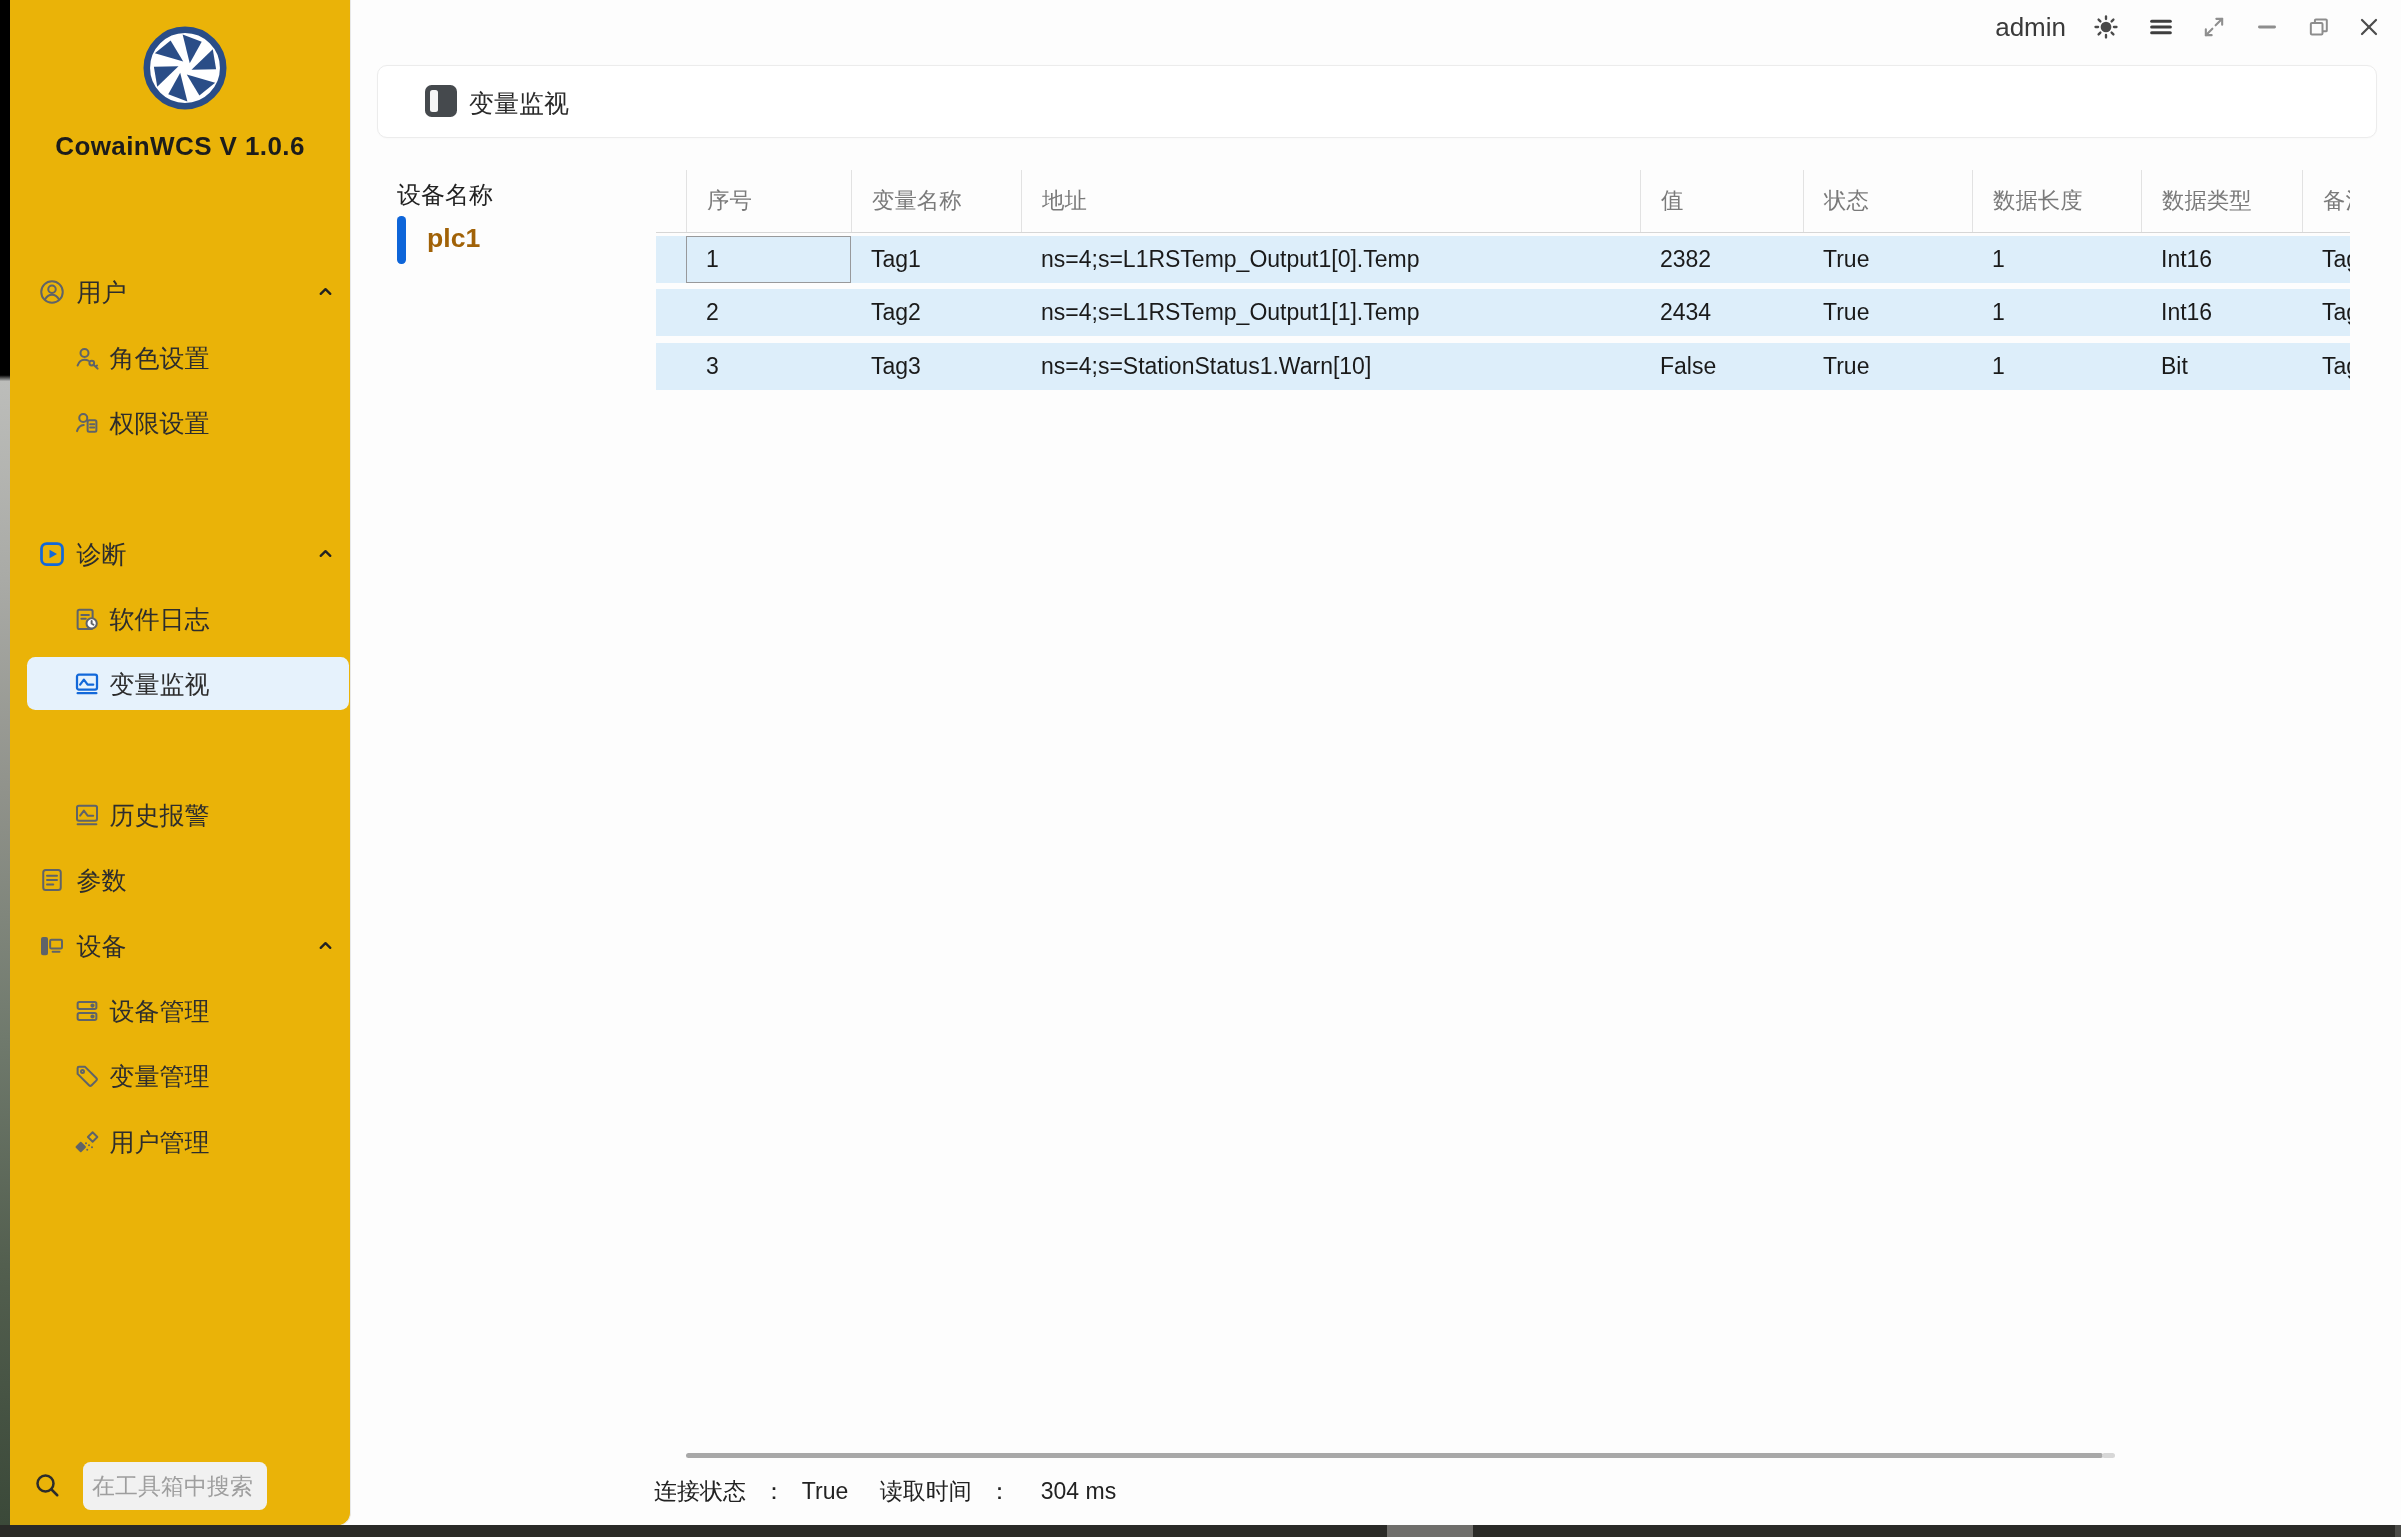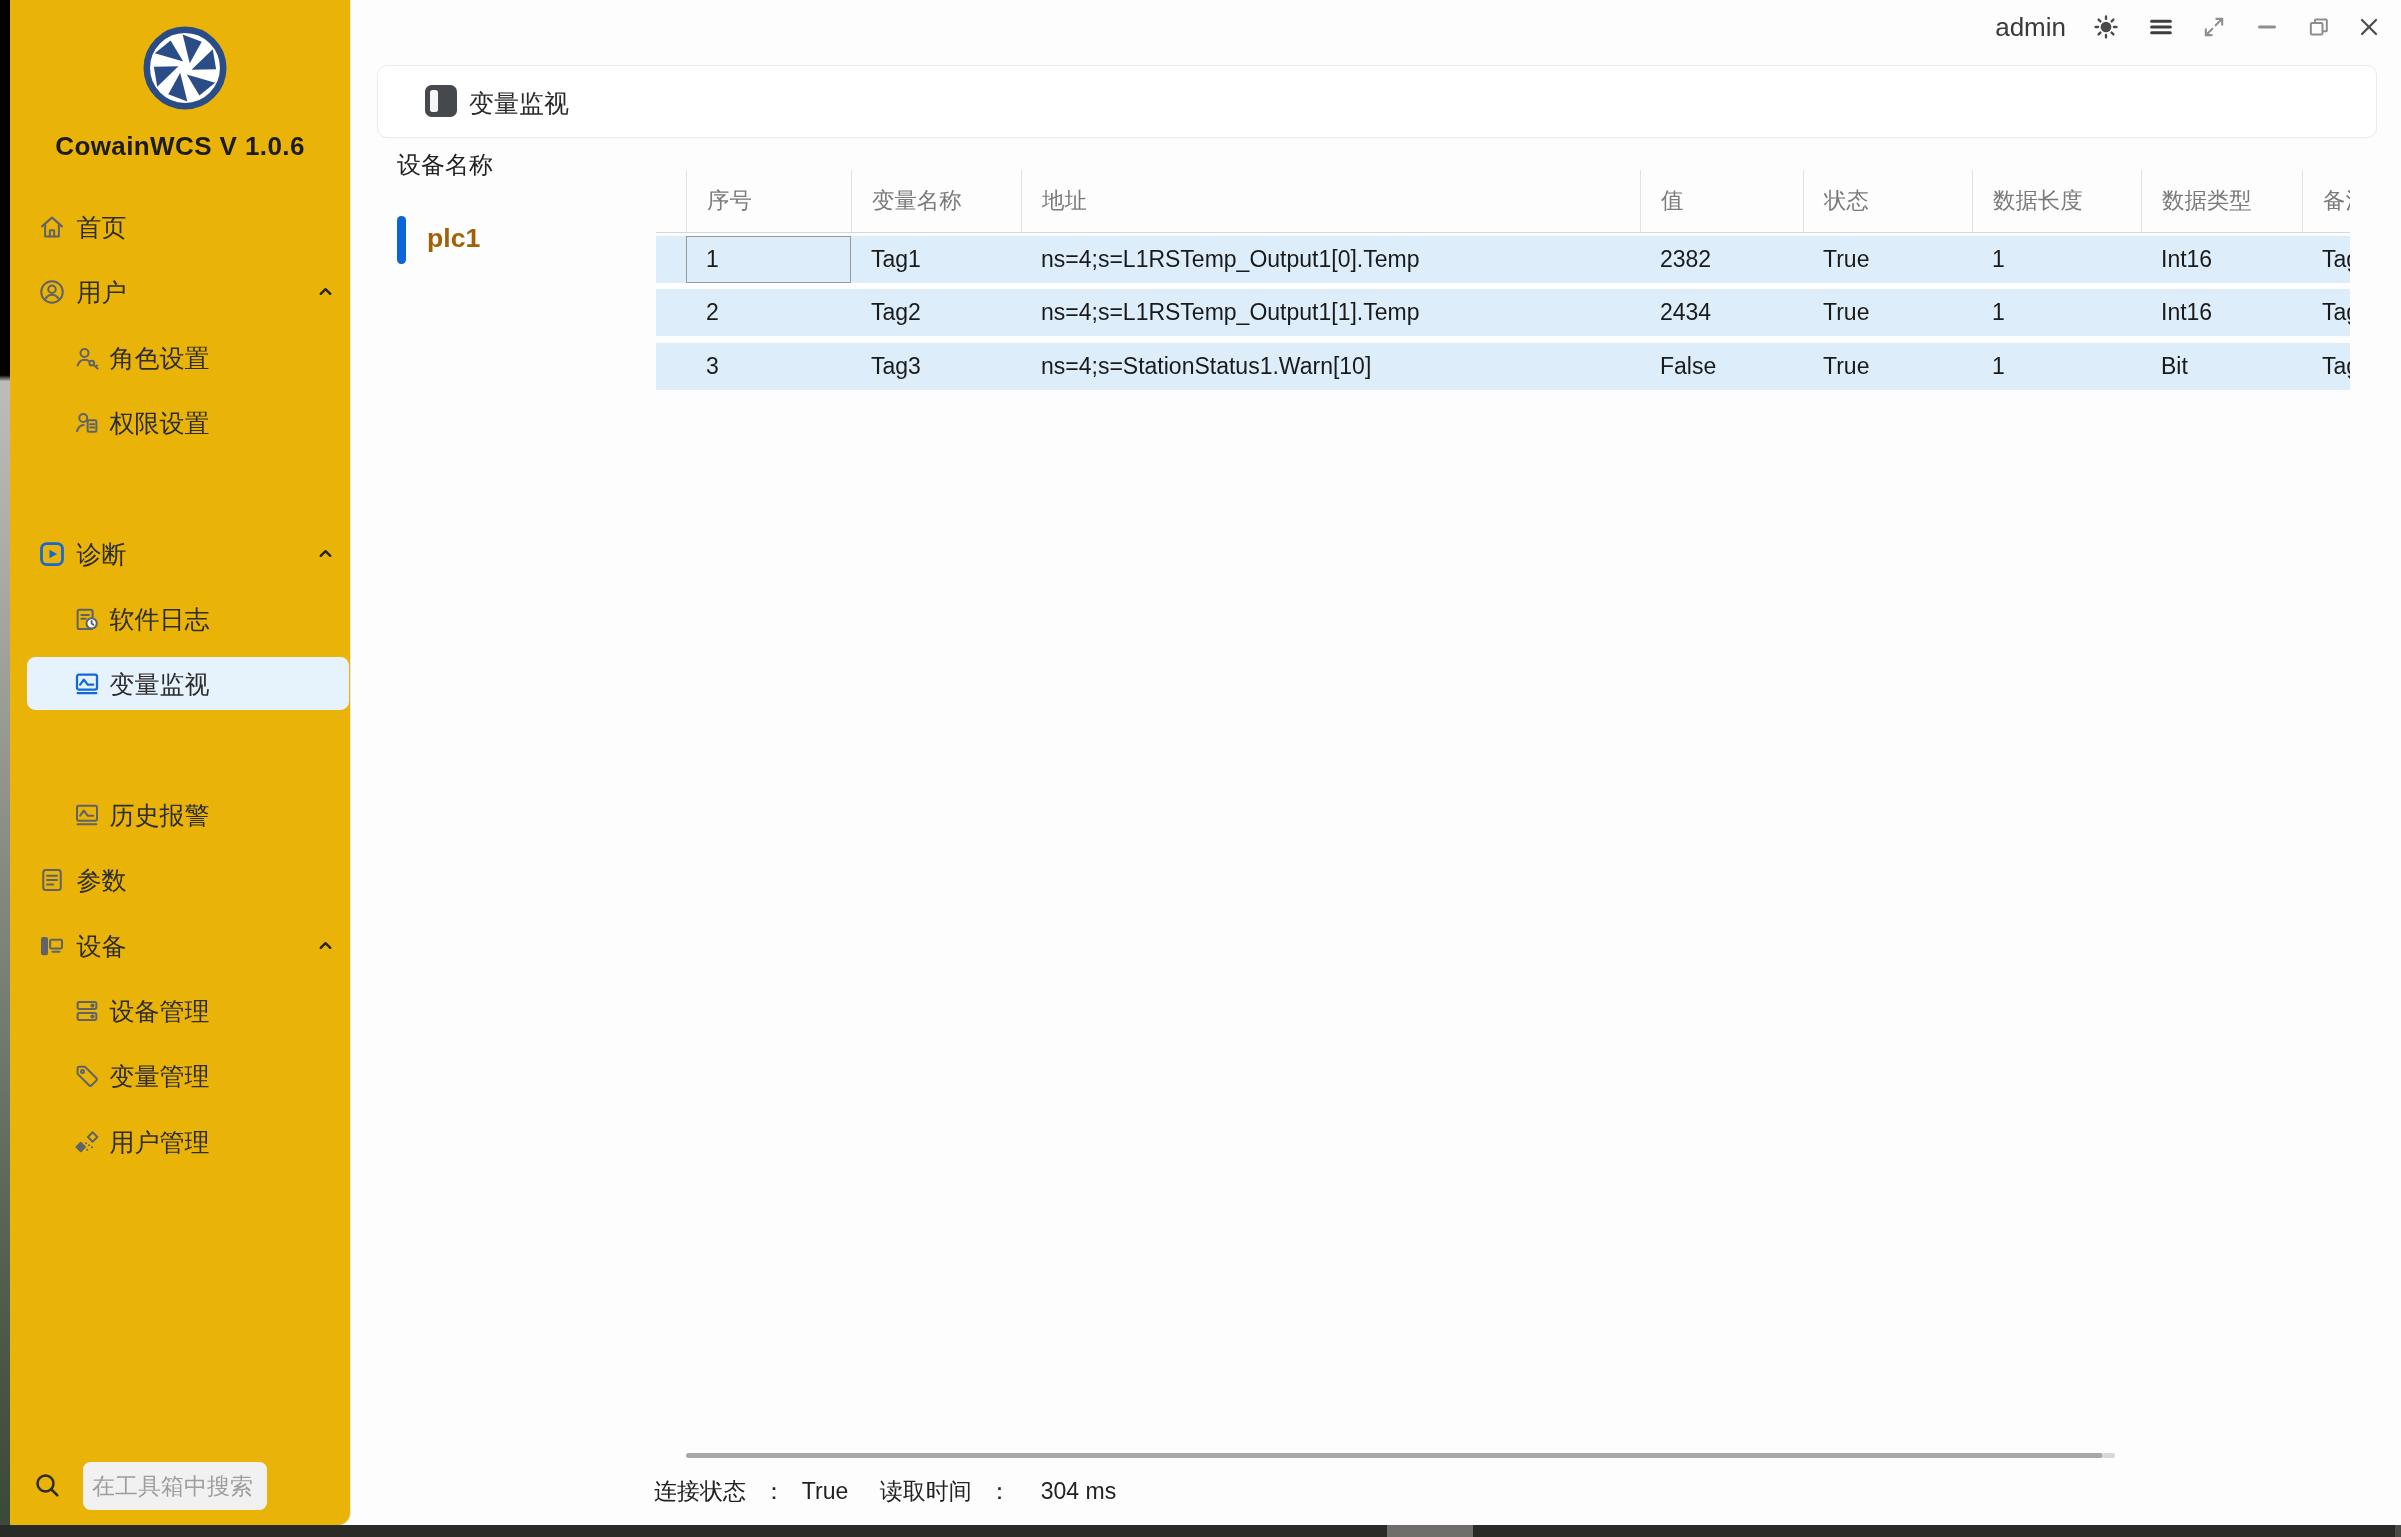--- a/index.html
+++ b/index.html
@@ -40,21 +40,21 @@
   .tb-ic{position:absolute;top:13.3px;width:28px;height:28px;}
   .tb-ic svg{width:28px;height:28px;display:block;}
   .ic-sun{right:281px;} .ic-menu{right:226px;} .ic-expand{right:173px;}
   .ic-min{right:120px;} .ic-restore{right:68px;} .ic-close{right:18px;}
   
   .tab-card{position:absolute;left:377px;top:65px;width:1998px;height:71px;background:#fff;
     border:0.8px solid #ececec;border-radius:10px;box-shadow:0 0.8px 1.7px rgba(0,0,0,.02);}
   .tab-icon{position:absolute;left:47px;top:19px;width:32px;height:32px;background:#45494d;border-radius:6.6px;}
   .tab-icon::before{content:"";position:absolute;left:5px;top:5px;width:7.5px;height:21.6px;background:#f6f6f6;border-radius:2.5px;}
   .tab-label{position:absolute;left:91px;top:21px;font-size:25px;color:#2a2a2a;}
-  .panel-title{position:absolute;left:397px;top:149px;font-size:24px;color:#222;}
+  .panel-title{position:absolute;left:397px;top:179px;font-size:24px;color:#222;}
   .device-item{position:absolute;left:397px;top:214px;width:249px;height:51px;}
   .device-bar{position:absolute;left:0;top:1.7px;width:9px;height:48px;border-radius:4.2px;background:#0e65d9;}
   .device-name{position:absolute;left:30px;top:9px;font-size:26.6px;font-weight:bold;color:#a16207;}
   
   .grid{position:absolute;left:656px;top:170px;width:1694px;overflow:hidden;}
   .ghead{display:flex;height:62px;border-bottom:0.8px solid #d6d6d6;width:1813px;}
   .th{box-sizing:border-box;height:62px;line-height:62px;font-size:22.4px;color:#7a7a7a;
       padding-left:20px;border-left:0.8px solid #e2e2e2;white-space:nowrap;overflow:hidden;}
   .th.strip{width:30px;border-left:none;padding:0;}
   .gbody{margin-top:2.5px;}
@@ -94,30 +94,20 @@
         <path d="M-2,-28 L14,-22 L4,-4 Z" transform="rotate(60)"></path>
         <path d="M-2,-28 L14,-22 L4,-4 Z" transform="rotate(120)"></path>
         <path d="M-2,-28 L14,-22 L4,-4 Z" transform="rotate(180)"></path>
         <path d="M-2,-28 L14,-22 L4,-4 Z" transform="rotate(240)"></path>
         <path d="M-2,-28 L14,-22 L4,-4 Z" transform="rotate(300)"></path>
       </g>
     </svg>
   </div>
   <div class="app-title">CowainWCS  V 1.0.6</div>
 
-  <div class="nav-item" style="top:200px">
-    <span class="nico t">
-      <svg viewBox="0 0 24 24" fill="none" stroke="currentColor" stroke-width="1.6" stroke-linecap="round" stroke-linejoin="round">
-        <path d="M4 11.5 L12 4.5 L20 11.5"></path>
-          <path d="M6.5 9.6 V19.5 H17.5 V9.6"></path>
-          <path d="M10.3 19.5 V14.6 H13.7 V19.5"></path>
-      </svg>
-      </span>
-    <span class="nlabel t">首页</span>
-  </div>
 
   <div class="nav-item" style="top:265px">
     <span class="nico t">
       <svg viewBox="0 0 24 24" fill="none" stroke="currentColor" stroke-width="1.6" stroke-linecap="round">
         <circle cx="12" cy="12" r="8.6"></circle>
           <circle cx="12" cy="9.8" r="3"></circle>
         <path d="M6.6 17.6 C8 15 10 14.1 12 14.1 C14 14.1 16 15 17.4 17.6"></path>
       </svg>
       </span>
     <span class="nlabel t">用户</span>

